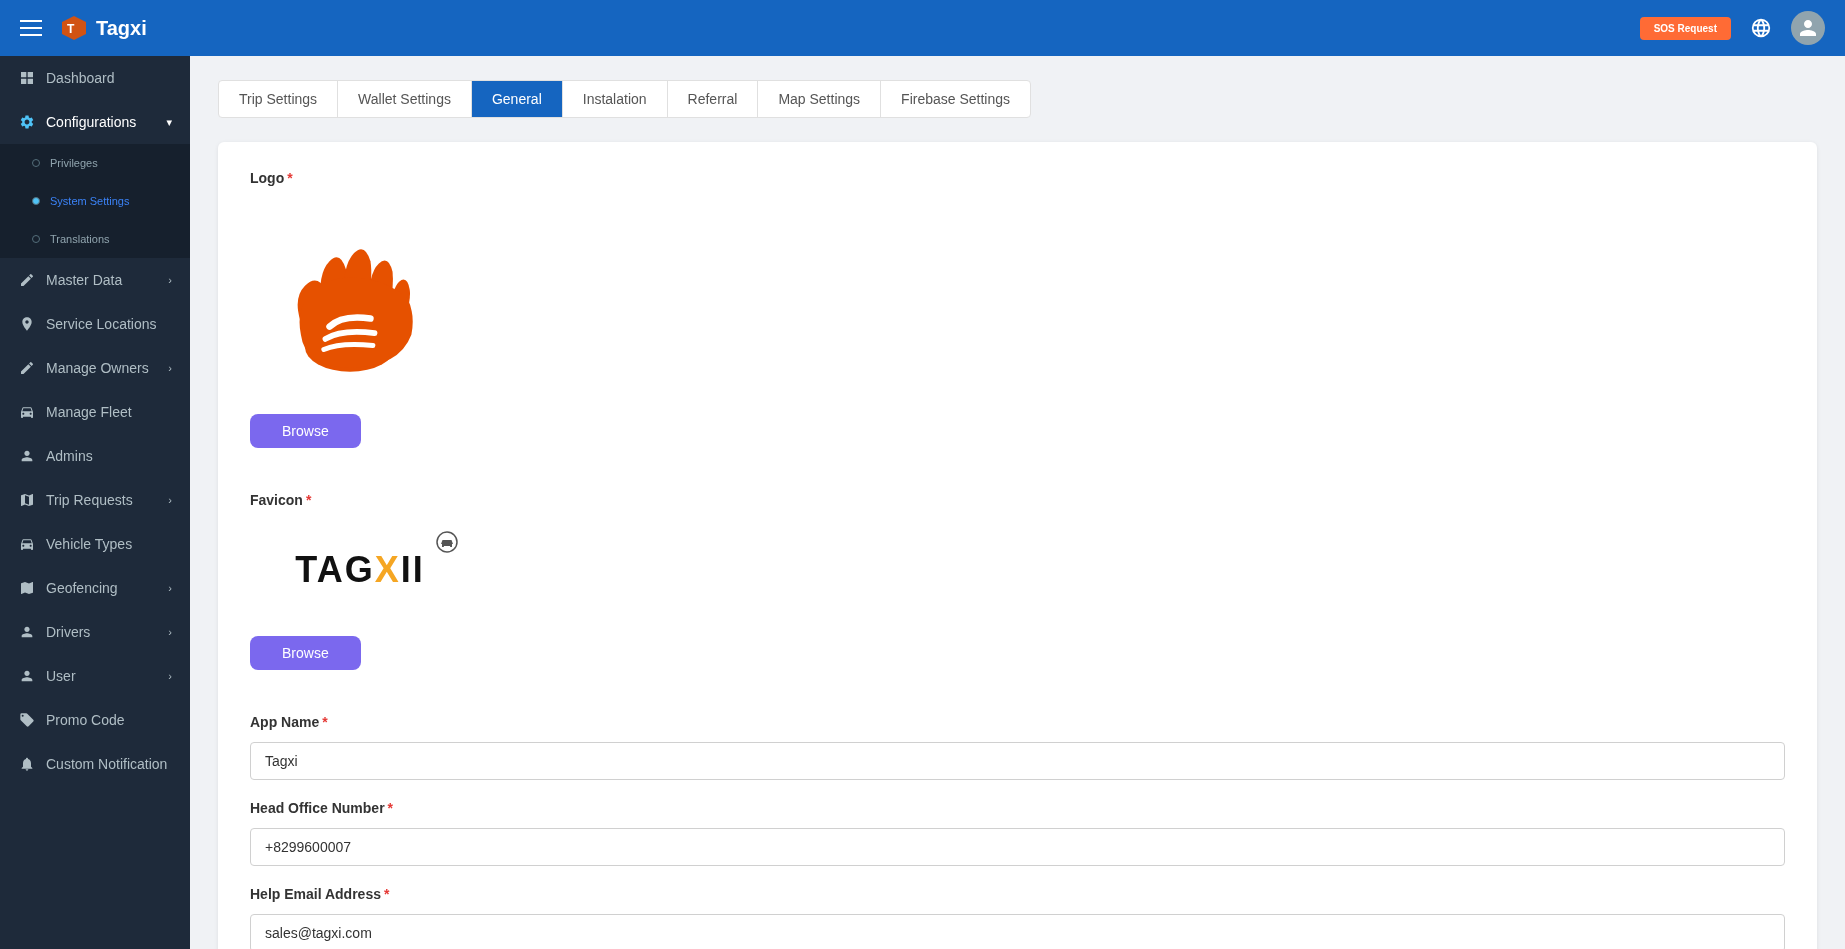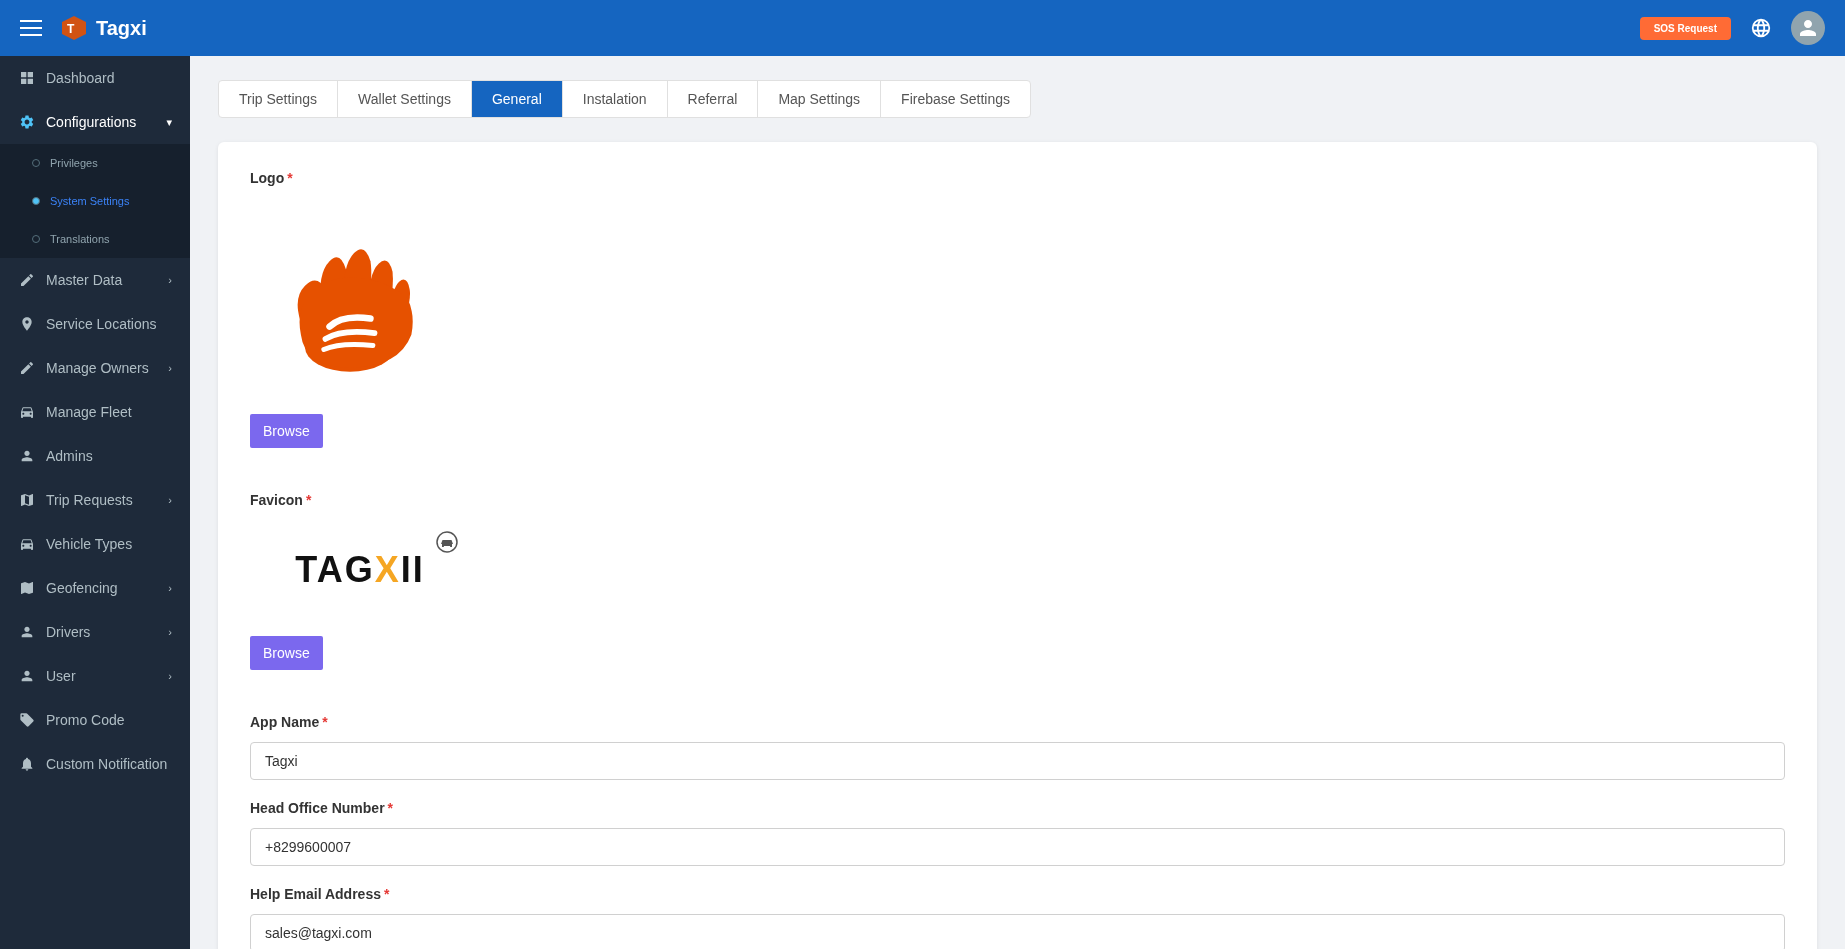--- a/index.html
+++ b/index.html
@@ -106,22 +106,22 @@
     .field-label .required { color: #e53935; margin-left: 3px; }
 
     .logo-section { margin-bottom: 24px; }
     .logo-preview { width: 200px; height: 200px; display: flex; align-items: center; justify-content: center; margin-bottom: 16px; }
     .favicon-preview { width: 220px; height: 100px; display: flex; align-items: center; justify-content: center; margin-bottom: 16px; }
 
     .browse-btn {
       background: #7b68ee;
       color: #fff;
       border: none;
-      padding: 9px 13px;
-      border-radius: 2px;
+      padding: 9px 32px;
+      border-radius: 8px;
       font-size: 14px;
       cursor: pointer;
       font-weight: 500;
     }
 
     .form-input {
       width: 100%;
       padding: 10px 14px;
       border: 1px solid #d0d0d0;
       border-radius: 4px;

